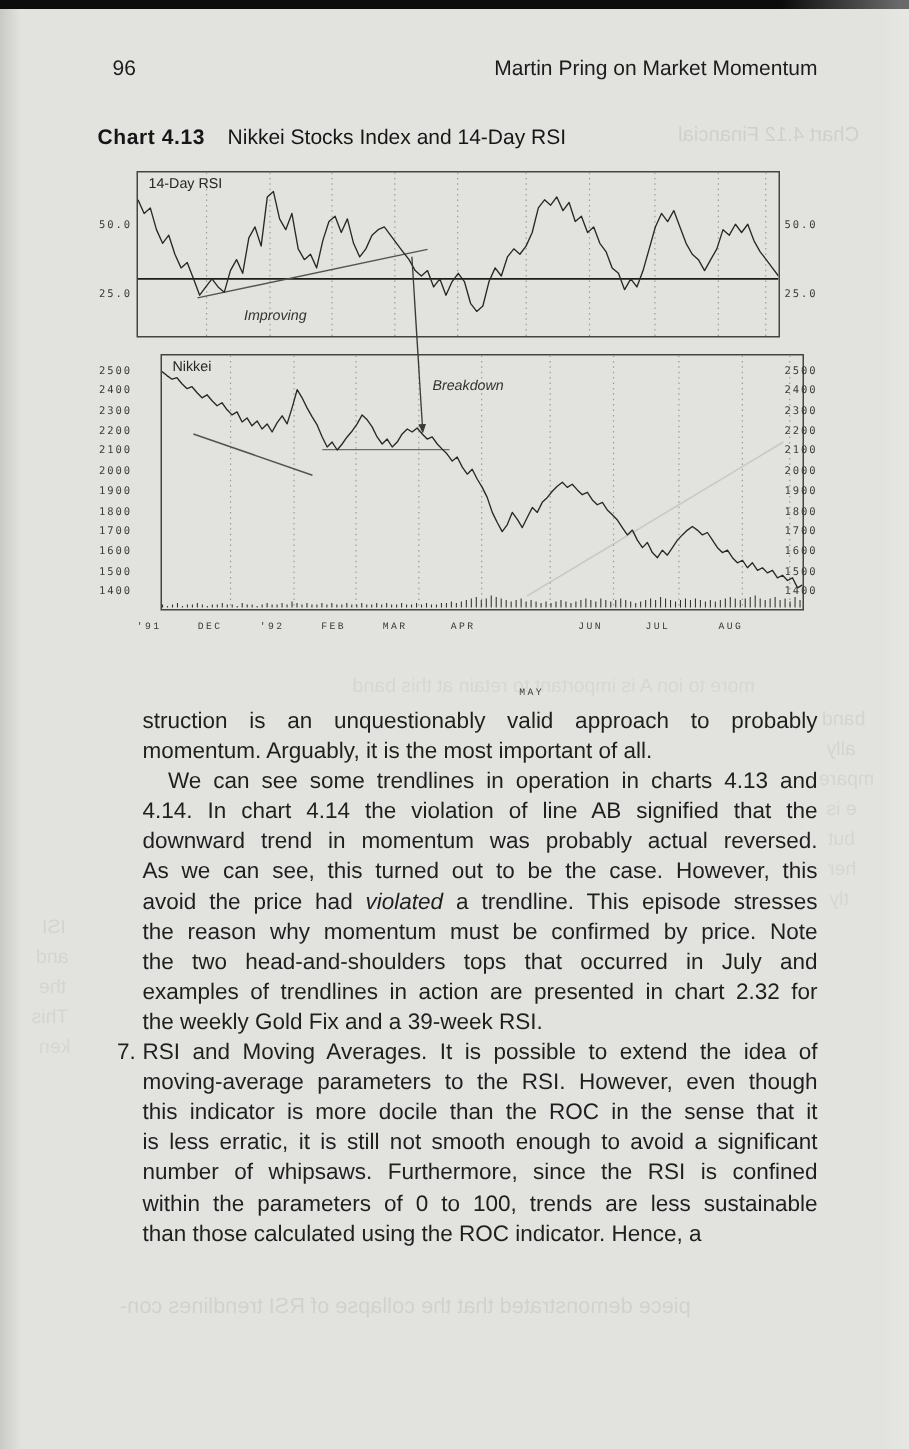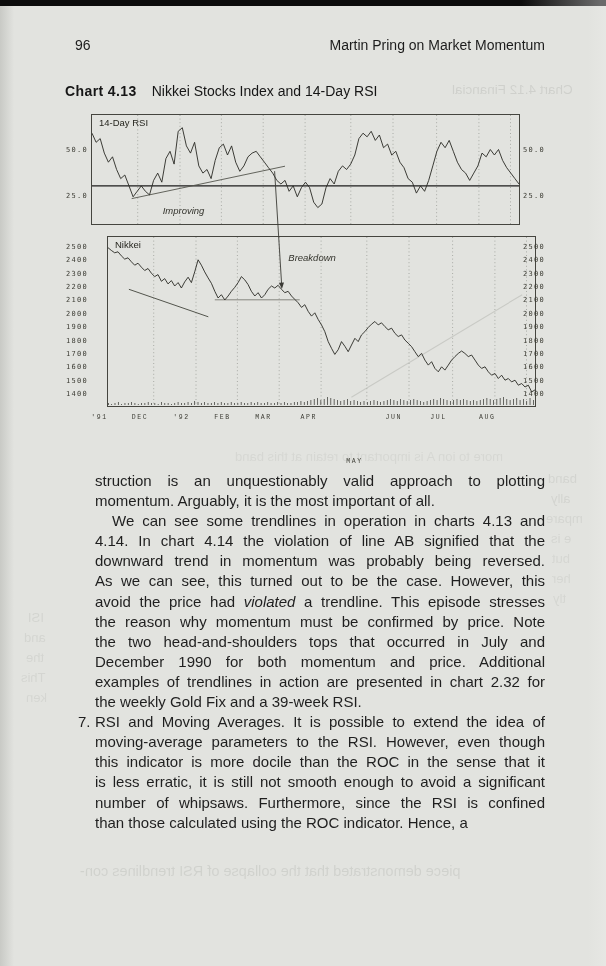--- a/index.html
+++ b/index.html
@@ -261,37 +261,37 @@
       <span class="xlabel" style="left: 243.8px; top: 306px; text-align: center;">APR</span>
       <span class="xlabel" style="left: 289.5px; top: 306px; margin-top: 44px;">MAY</span>
       <span class="xlabel" style="left: 328.7px; top: 306px;">JUN</span>
       <span class="xlabel" style="left: 373.6px; top: 306px;">JUL</span>
       <span class="xlabel" style="left: 422.3px; top: 306px;">AUG</span>
       <span class="annot" style="left: 97.7px; top: 96.8px;">Improving</span>
       <span class="annot" style="left: 223.3px; top: 143.8px;">Breakdown</span>
     </div>
 
   <div class="body-text" id="body-text">
-      <div class="bl"><span>struction is an unquestionably valid approach to plotting</span></div>
+      <div class="bl"><span>struction is an unquestionably valid approach to probably</span></div>
       <div class="bl end"><span>momentum. Arguably, it is the most important of all.</span></div>
       <div class="bl ind"><span>We can see some trendlines in operation in charts 4.13 and</span></div>
       <div class="bl"><span>4.14. In chart 4.14 the violation of line AB signified that the</span></div>
-      <div class="bl"><span>downward trend in momentum was probably being reversed.</span></div>
+      <div class="bl"><span>downward trend in momentum was probably actual reversed.</span></div>
       <div class="bl"><span>As we can see, this turned out to be the case. However, this</span></div>
       <div class="bl"><span>avoid the price had </span><i>violated</i><span> a trendline. This episode stresses</span></div>
       <div class="bl"><span>the reason why momentum must be confirmed by price. Note</span></div>
       <div class="bl"><span>the two head-and-shoulders tops that occurred in July and</span></div>
-      <div class="bl"><span>December 1990 for both momentum and price. Additional</span></div>
       <div class="bl"><span>examples of trendlines in action are presented in chart 2.32 for</span></div>
       <div class="bl end"><span>the weekly Gold Fix and a 39-week RSI.</span></div>
       <div class="bl"><span class="marker">7.</span><span>RSI and Moving Averages. It is possible to extend the idea of</span></div>
       <div class="bl"><span>moving-average parameters to the RSI. However, even though</span></div>
       <div class="bl"><span>this indicator is more docile than the ROC in the sense that it</span></div>
       <div class="bl"><span>is less erratic, it is still not smooth enough to avoid a significant</span></div>
       <div class="bl"><span>number of whipsaws. Furthermore, since the RSI is confined</span></div>
+      <div class="bl"><span>within the parameters of 0 to 100, trends are less sustainable</span></div>
       <div class="bl end"><span>than those calculated using the ROC indicator. Hence, a</span></div>
     </div>
 
   <div id="ghosts">
       <span class="ghost" style="left: 452px; top: 82px; font-size: 13.5px; opacity: 0.16;">Chart 4.12  Financial</span>
       <span class="ghost" style="left: 235px; top: 449px; font-size: 13px; opacity: 0.1;">more to ion A is important to retain at this band</span>
       <span class="ghost" style="left: 548px; top: 471px; font-size: 13px; opacity: 0.13;">band</span>
       <span class="ghost" style="left: 551px; top: 491px; font-size: 13px; opacity: 0.13;">ally</span>
       <span class="ghost" style="left: 546px; top: 511px; font-size: 13px; opacity: 0.12;">mpare</span>
       <span class="ghost" style="left: 551px; top: 531px; font-size: 13px; opacity: 0.12;">e is</span>

